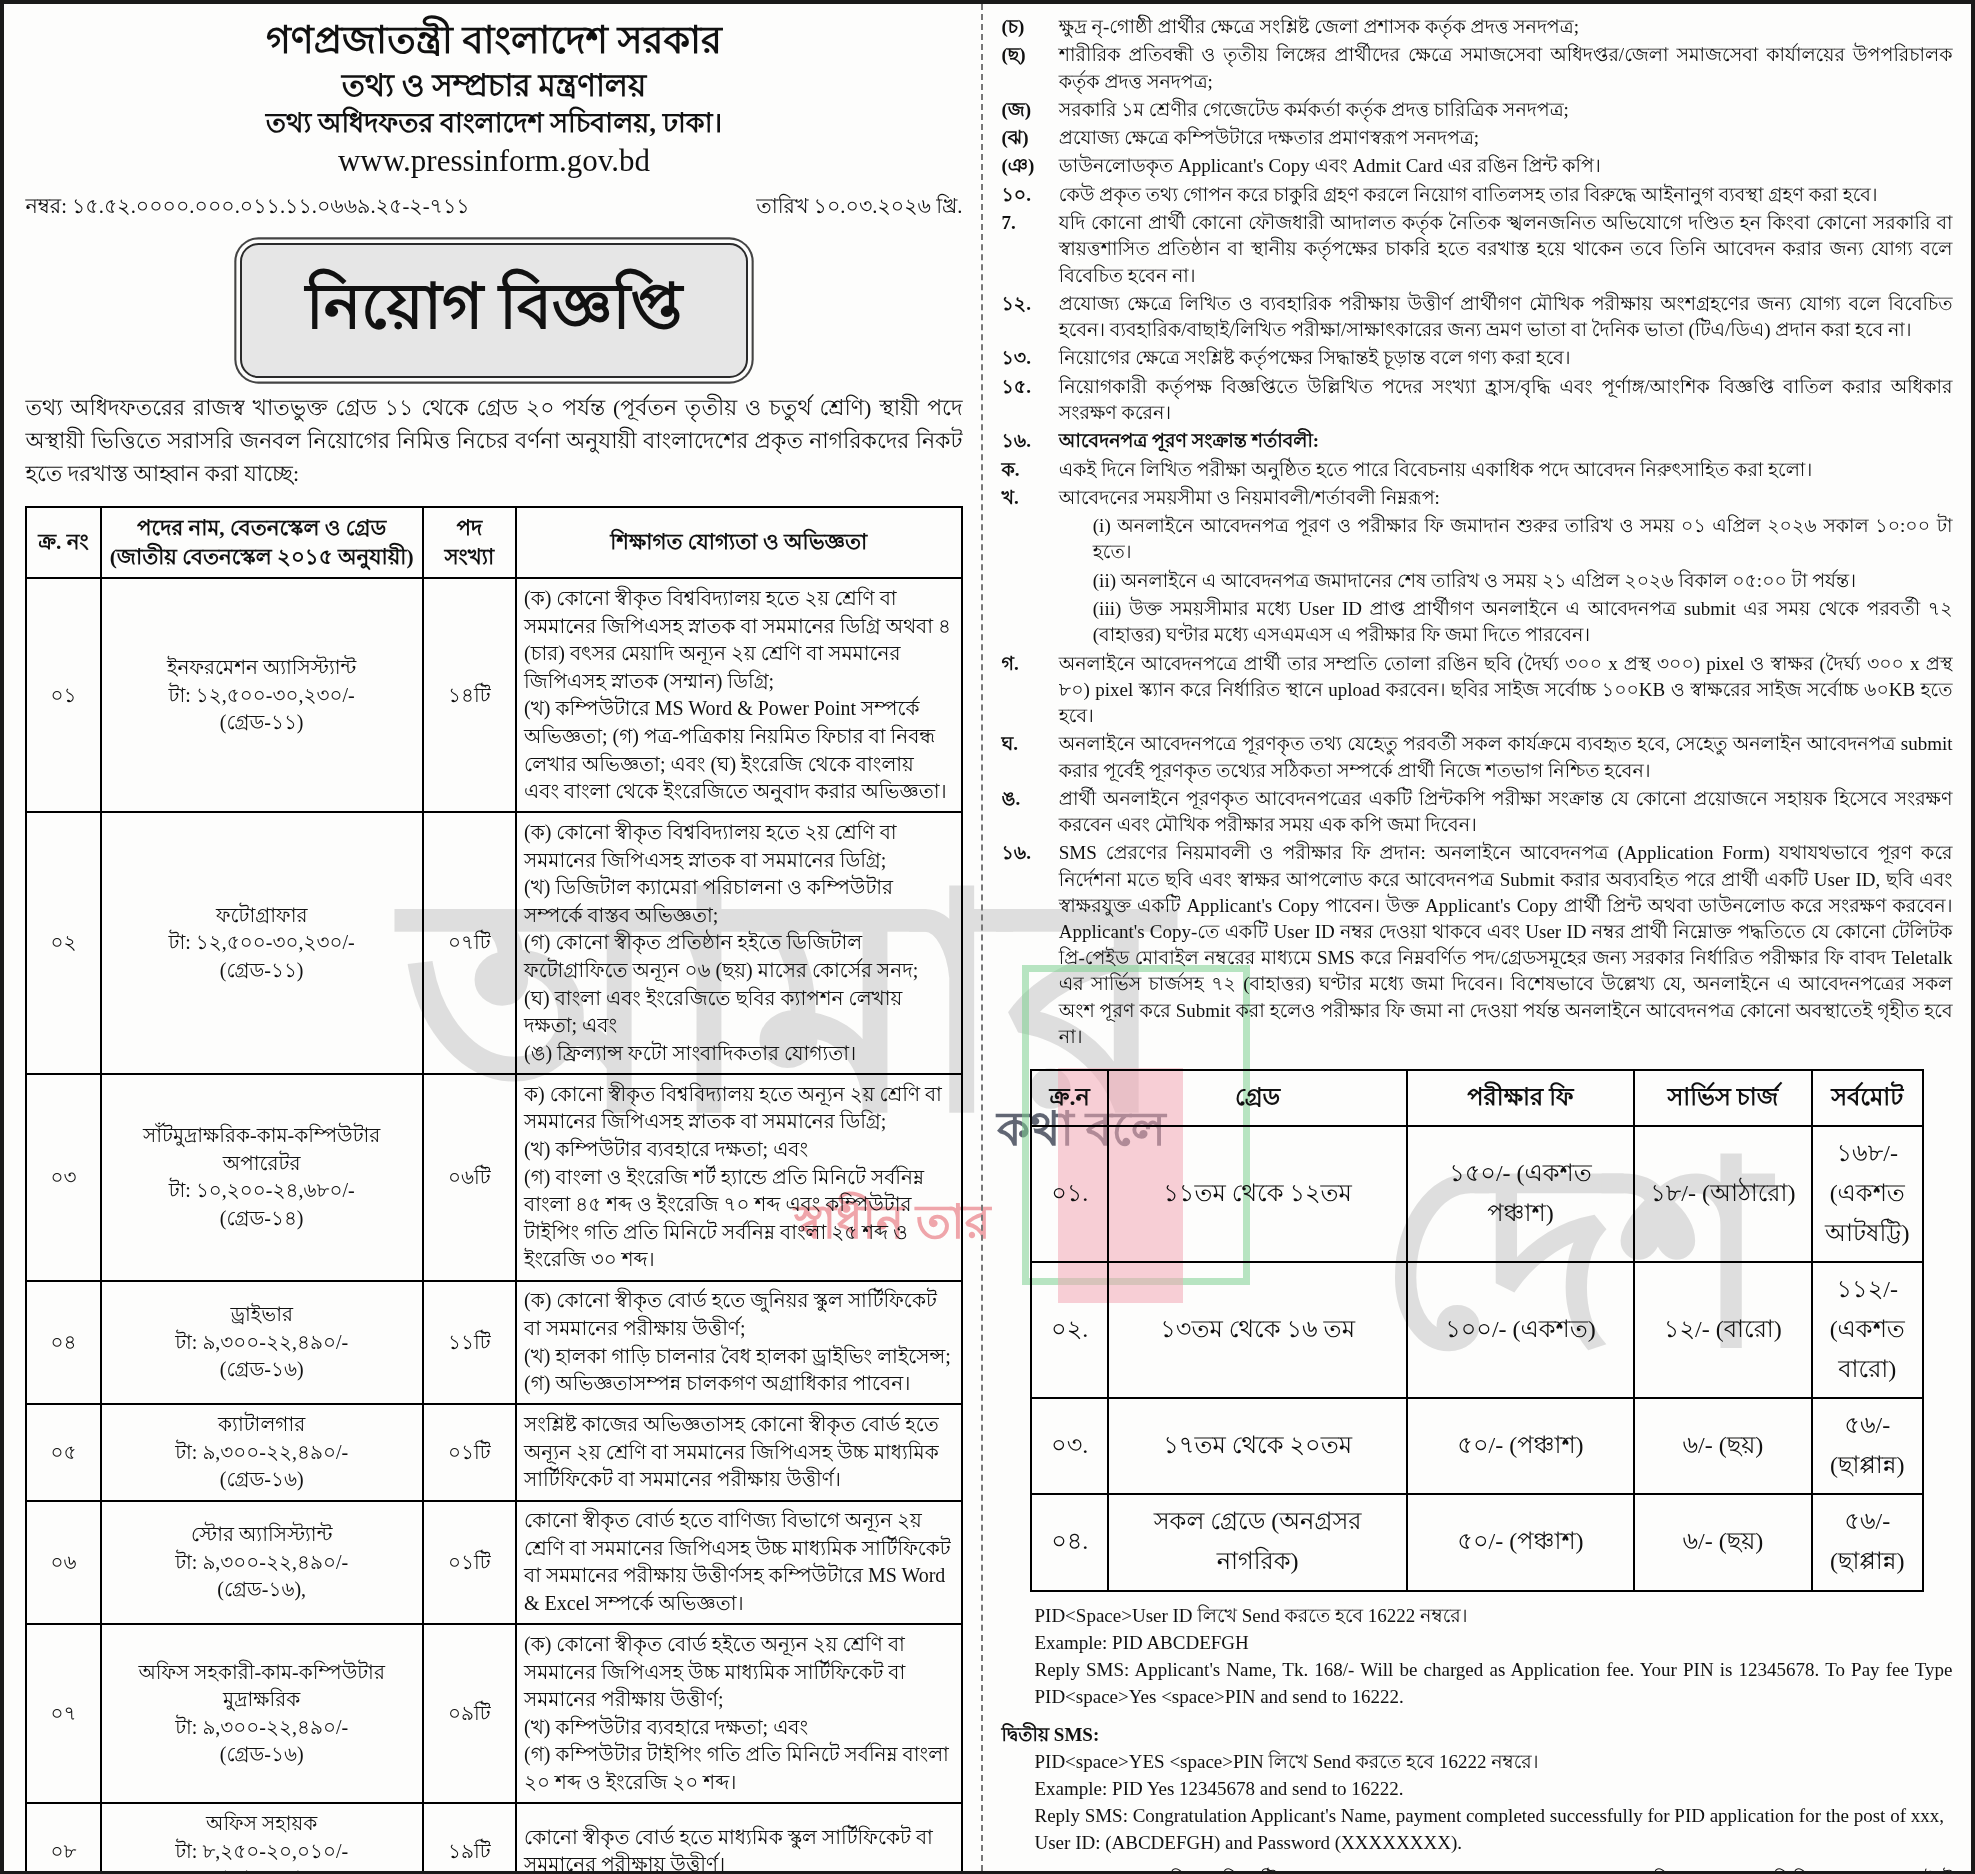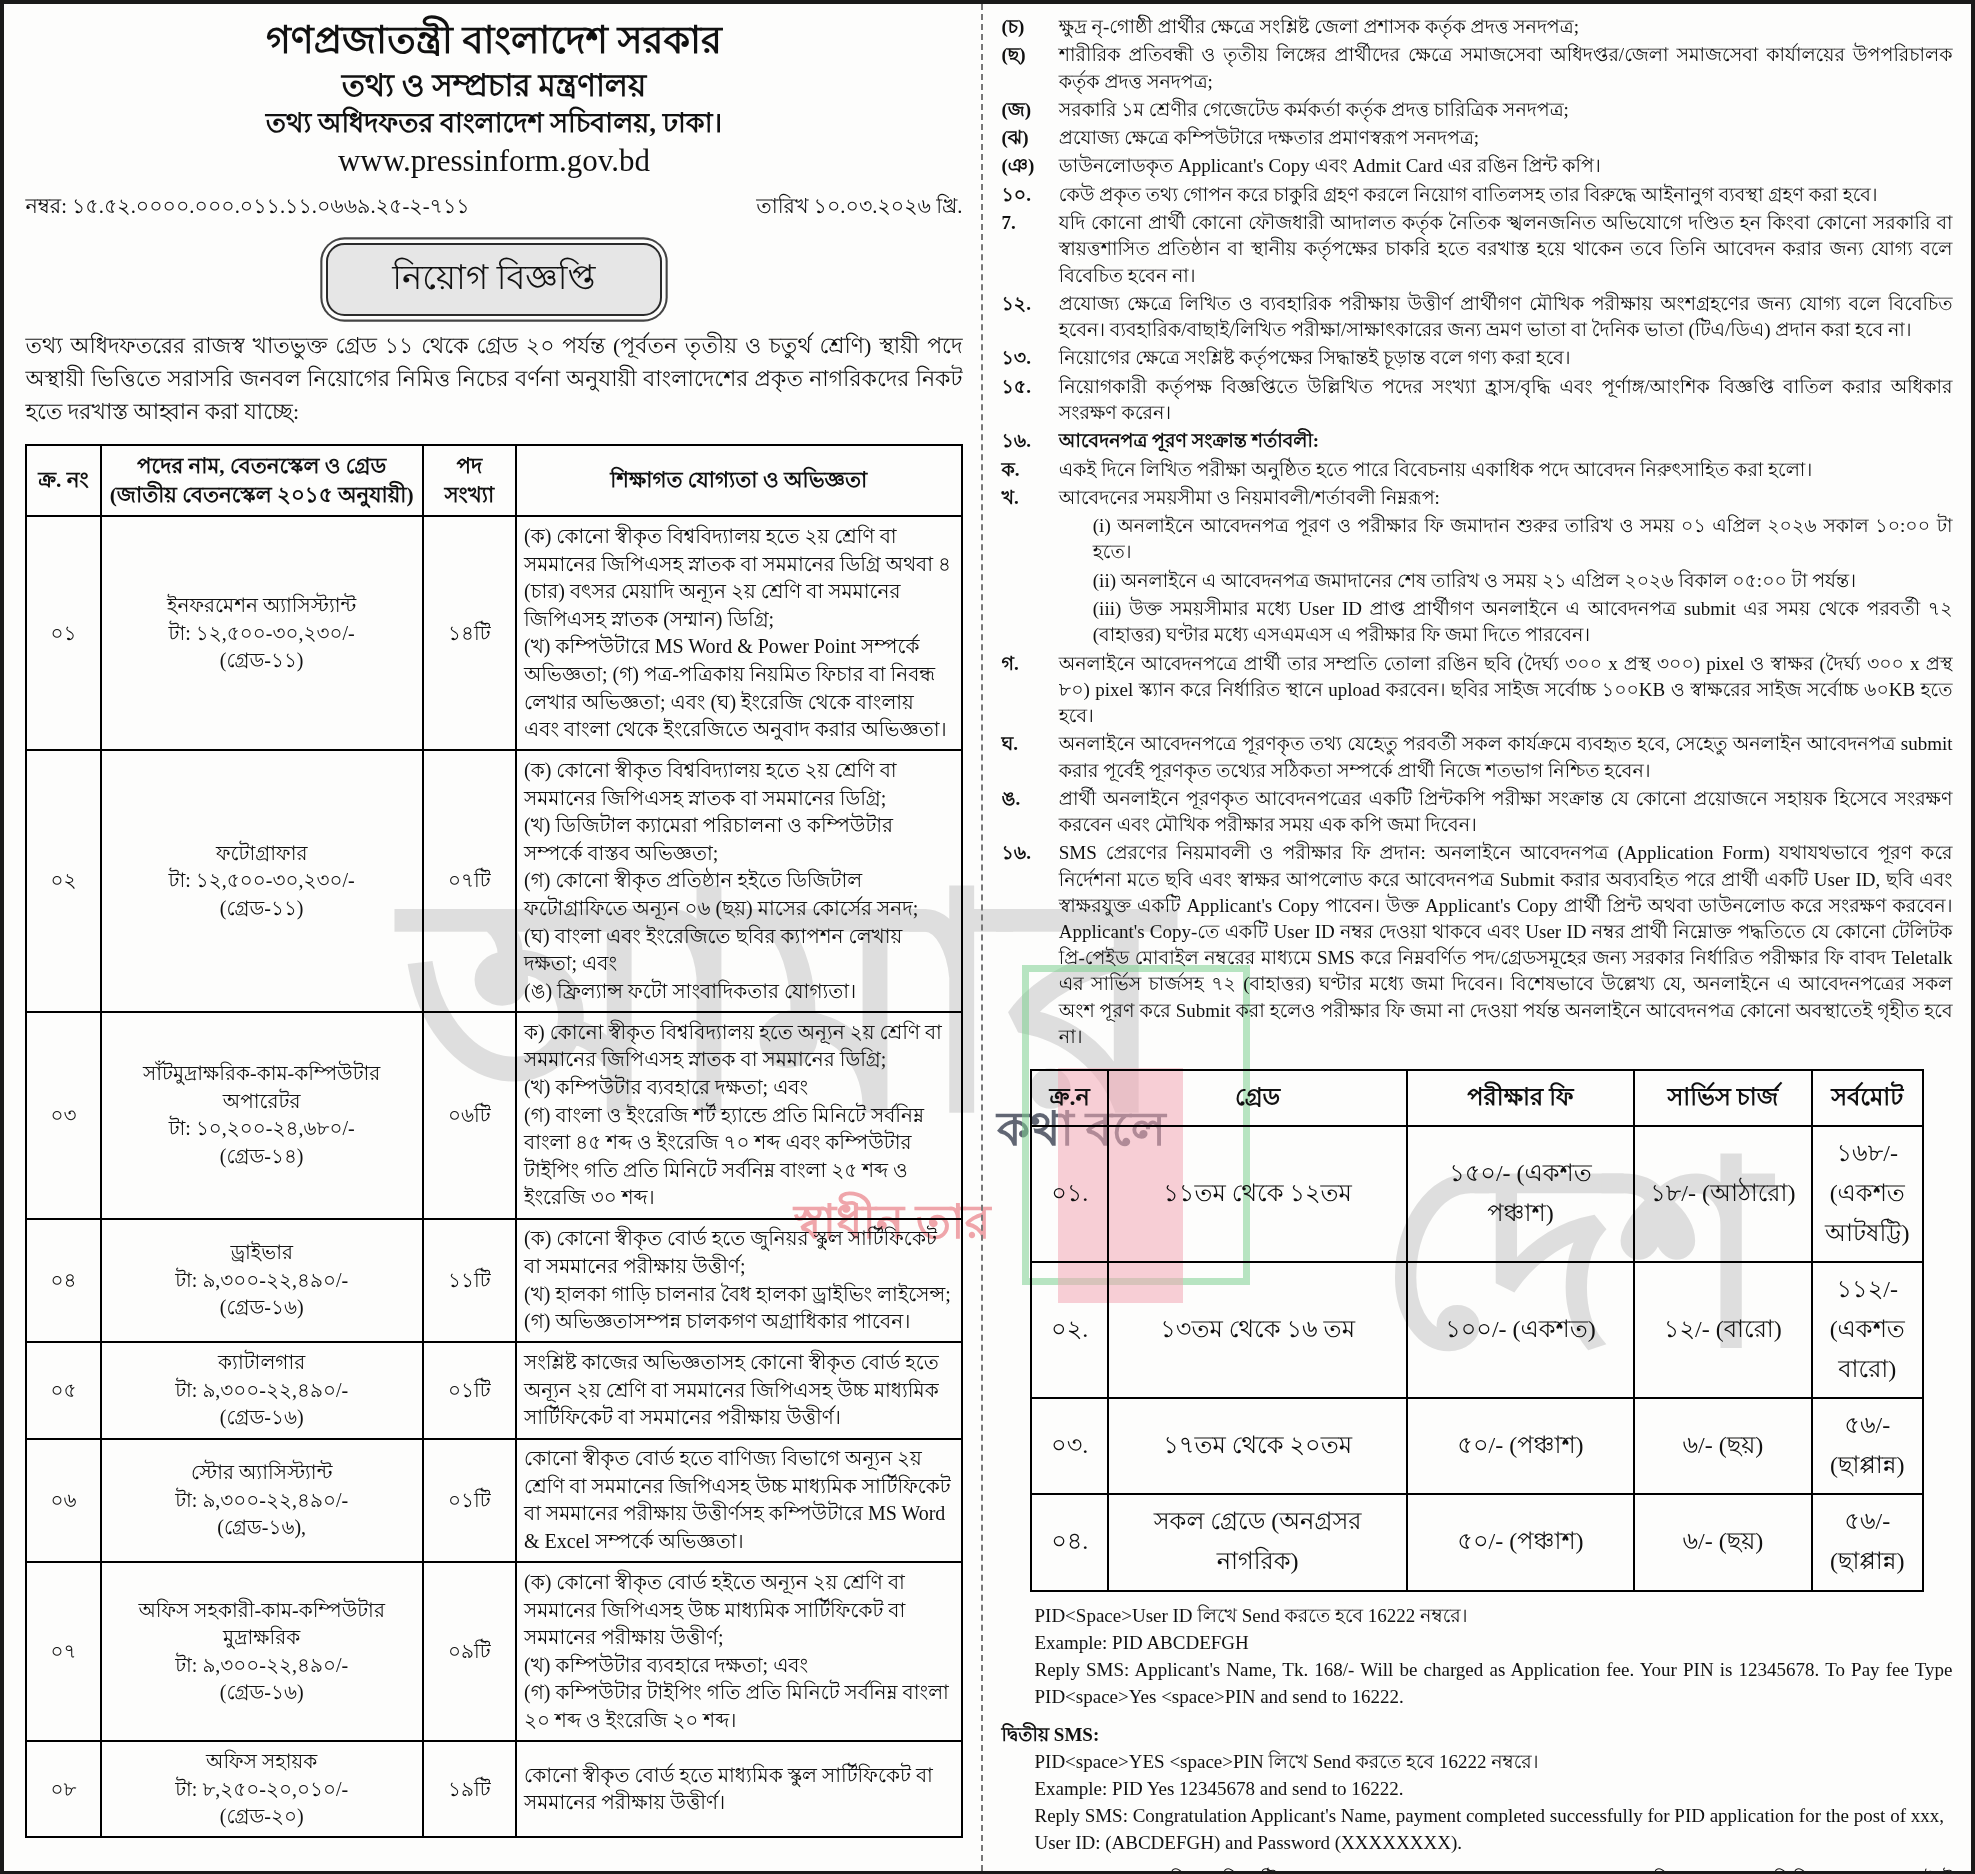--- a/index.html
+++ b/index.html
@@ -18,21 +18,21 @@
   .hdr{text-align:center; line-height:1.25;}
   .hdr .l1{font-size:38px; font-weight:bold;}
   .hdr .l2{font-size:31px; font-weight:bold; margin-top:2.8px;}
   .hdr .l3{font-size:27px; margin-top:1px; font-weight:bold;}
   .hdr .l4{font-size:31px; margin-top:1.4px; font-family:"Liberation Serif",serif;}
   .memo{display:flex; justify-content:space-between; font-size:20.6px; margin-top:10px;}
   .titlebox-wrap{text-align:center; margin:18.5px 0 13px 0;}
   .titlebox{
     display:inline-block; background:#e6e6e6; border:2.8px solid #2a2a2a; border-radius:18.5px;
     box-shadow:0 0 0 3.6px #fdfdfc, 0 0 0 5.7px #444;
-    font-size:34px; font-weight:normal; padding:6px 64px;
+    font-size:63px; font-weight:bold; padding:13px 64px;
   }
   .intro{font-size:22px; line-height:1.5; text-align:justify;}
   
   table.main{border-collapse:collapse; width:100%; margin-top:15.7px;}
   table.main th, table.main td{border:2.1px solid #000; padding:5.7px 7.1px; vertical-align:middle;}
   table.main th{font-size:21.4px; font-weight:bold; text-align:center; line-height:1.35;}
   table.main td{font-size:20px; line-height:1.38;}
   td.c{text-align:center;}
   td.qual{text-align:left;border-radius:15px;}
   .cond .item, .rlist .item{display:grid; grid-template-columns:53px 1fr; column-gap:4.3px;

